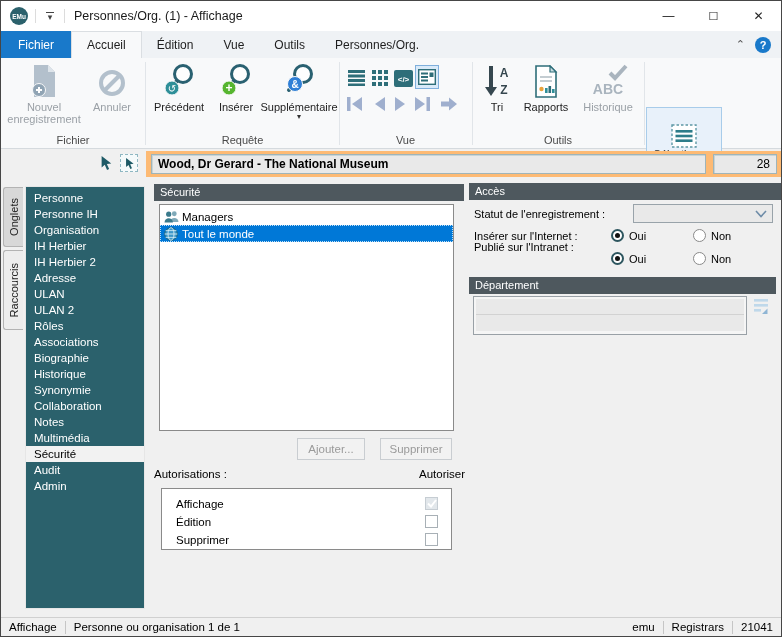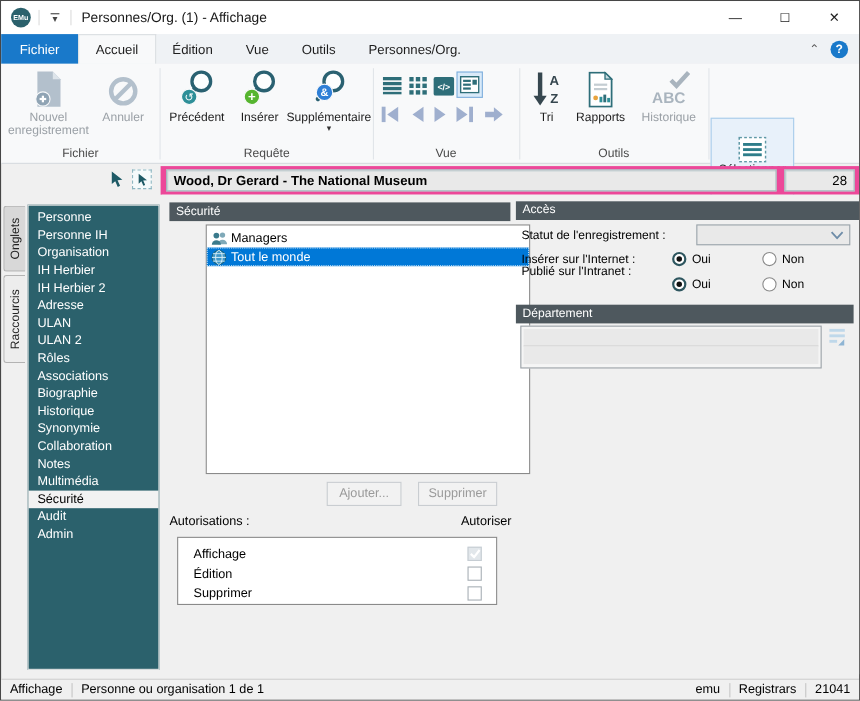--- a/index.html
+++ b/index.html
@@ -43,21 +43,21 @@
   .viewbtn.sel{width:24px;height:24px;border:1px solid #7FAFDC;background:#D9EAF9;}
   .navbtn{position:absolute;width:22px;height:20px;display:flex;align-items:center;justify-content:center;}
 
   .select-big{position:absolute;left:645px;top:1px;width:76px;height:88px;background:#E8F1FA;border:1px solid #A8CCEA;
               text-align:center;font-size:11px;color:#1e1e1e;margin-top:48px;}
   .select-big .ric{height:40px;display:flex;align-items:flex-end;justify-content:center;}
 
   
   .cursor-tools{position:absolute;left:98px;top:150px;width:46px;height:24px;display:flex;align-items:center;gap:7px;}
   .sel-cursor-box{width:18px;height:18px;border:1px dashed #8FB7C2;background:#F5FAFB;display:flex;align-items:center;justify-content:center;}
-  .record-strip{position:absolute;left:145px;top:150px;width:637px;height:26px;background:#ec4899;}
+  .record-strip{position:absolute;left:145px;top:150px;width:637px;height:26px;background:#fdba74;}
   .rec-field{position:absolute;top:3px;height:20px;background:#E9E9E9;border:1px solid #9FB4B9;
              box-shadow:inset 1px 1px 0 #c8d4d6;font-size:12px;display:flex;align-items:center;}
   .rec-title{left:5px;width:555px;font-weight:bold;color:#000;padding-left:6px;}
   .rec-count{left:567px;width:64px;justify-content:flex-end;padding-right:6px;color:#000;}
 
   
   .vtab{position:absolute;left:2px;width:20px;border:1px solid #B3B3B3;border-right:none;border-radius:3px 0 0 3px;
         display:flex;align-items:center;justify-content:center;}
   .vtab span{writing-mode:vertical-rl;transform:rotate(180deg);font-size:11px;color:#222;}
   .vtab.onglets{top:186px;height:60px;background:#D8D8D8;}
@@ -65,21 +65,21 @@
 
   
   .sidebar{position:absolute;left:24px;top:185px;width:120px;height:423px;background:#2B616C;border:1px solid #E6E6E6;}
   .sb-item{height:16px;line-height:16px;font-size:11.5px;color:#fff;padding-left:8px;white-space:nowrap;}
   .sb-item.sel{background:#F2F2F2;color:#000;}
 
   
   .content{position:absolute;left:146px;top:176px;width:636px;height:436px;background:#F0F0F0;}
   .grp-header{position:absolute;height:17px;background:#4E585E;color:#fff;font-size:11px;line-height:17px;padding-left:6px;}
 
-  .listbox{position:absolute;left:12px;top:27px;width:295px;height:227px;background:#fff;border:1px solid #8A8A8A;padding-top:3px;margin-left:28px;}
+  .listbox{position:absolute;left:12px;top:27px;width:295px;height:227px;background:#fff;border:1px solid #8A8A8A;padding-top:3px;}
   .lb-row{height:17px;display:flex;align-items:center;font-size:11.5px;color:#000;padding-left:3px;gap:3px;}
   .lb-row.sel{background:#0078D7;color:#fff;outline:1px dotted #BFE0F7;outline-offset:-1px;}
   .lb-row .lic{width:16px;height:14px;display:flex;align-items:center;justify-content:center;}
 
   .btn{position:absolute;height:22px;background:#F2F2F2;border:1px solid #C9CdD1;font-size:11.5px;color:#9A9A9A;
        display:flex;align-items:center;justify-content:center;}
   .perm-label{position:absolute;font-size:11.5px;color:#000;}
   .perm-box{position:absolute;left:14px;top:311px;width:291px;height:62px;background:#fff;border:1px solid #8A8A8A;}
   .perm-row{position:absolute;left:0;width:100%;height:17px;display:flex;align-items:center;font-size:11.5px;color:#000;}
   .perm-row .plbl{padding-left:14px;}

